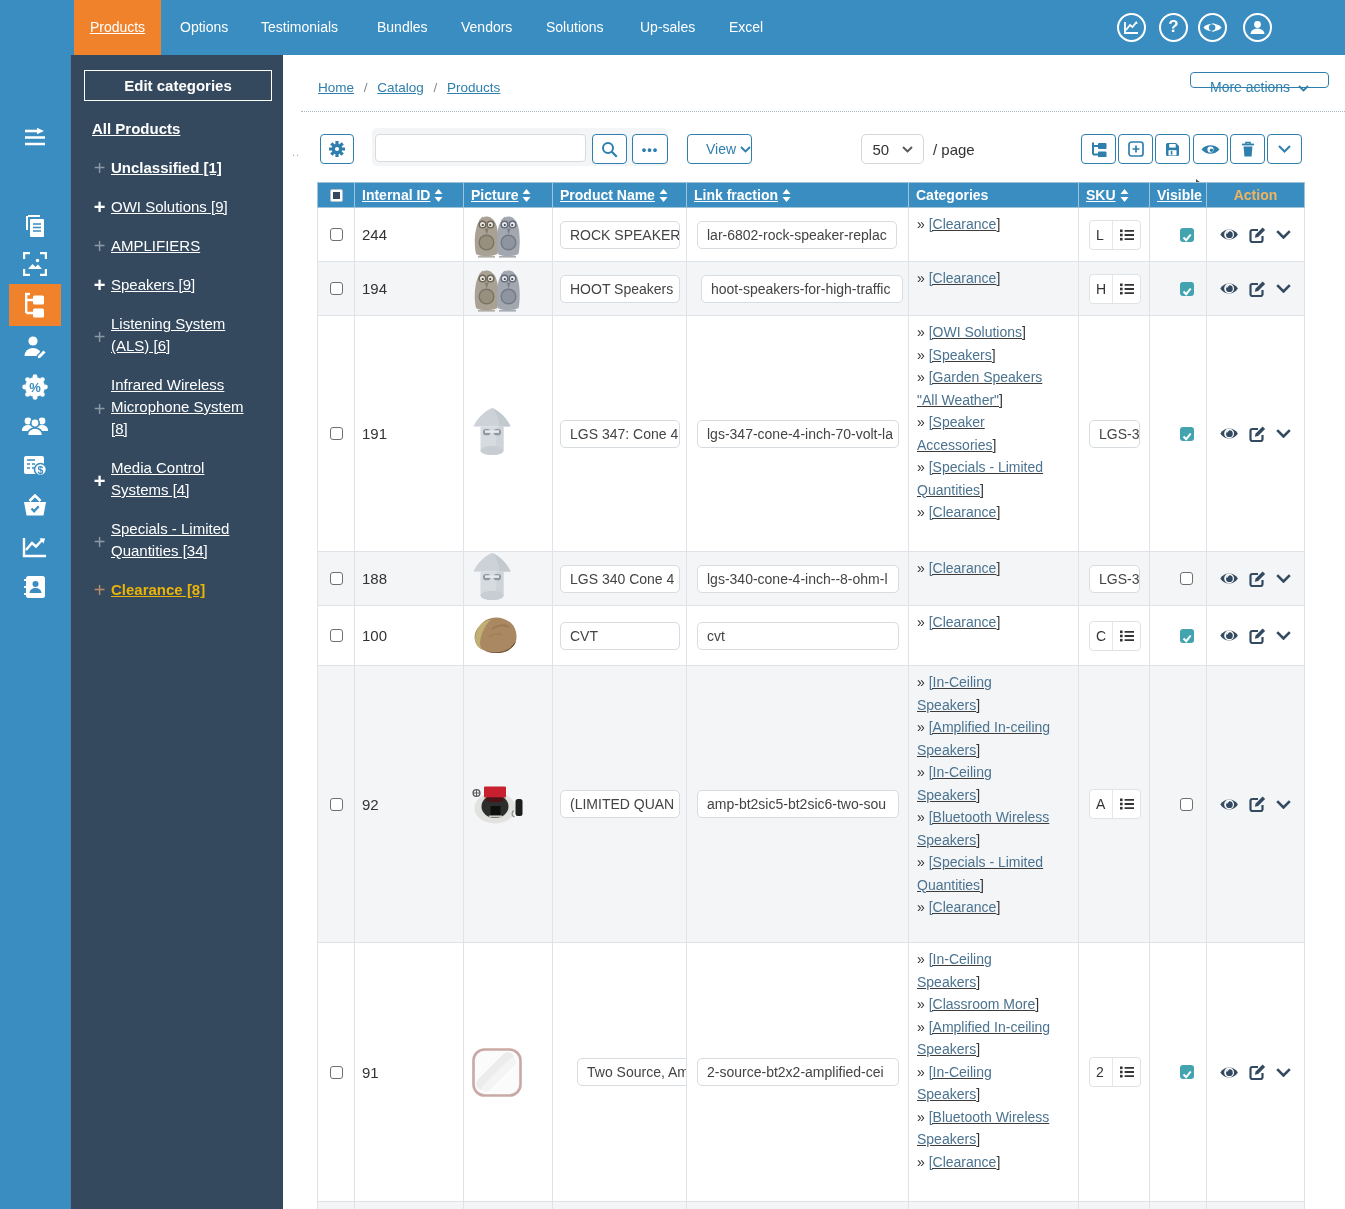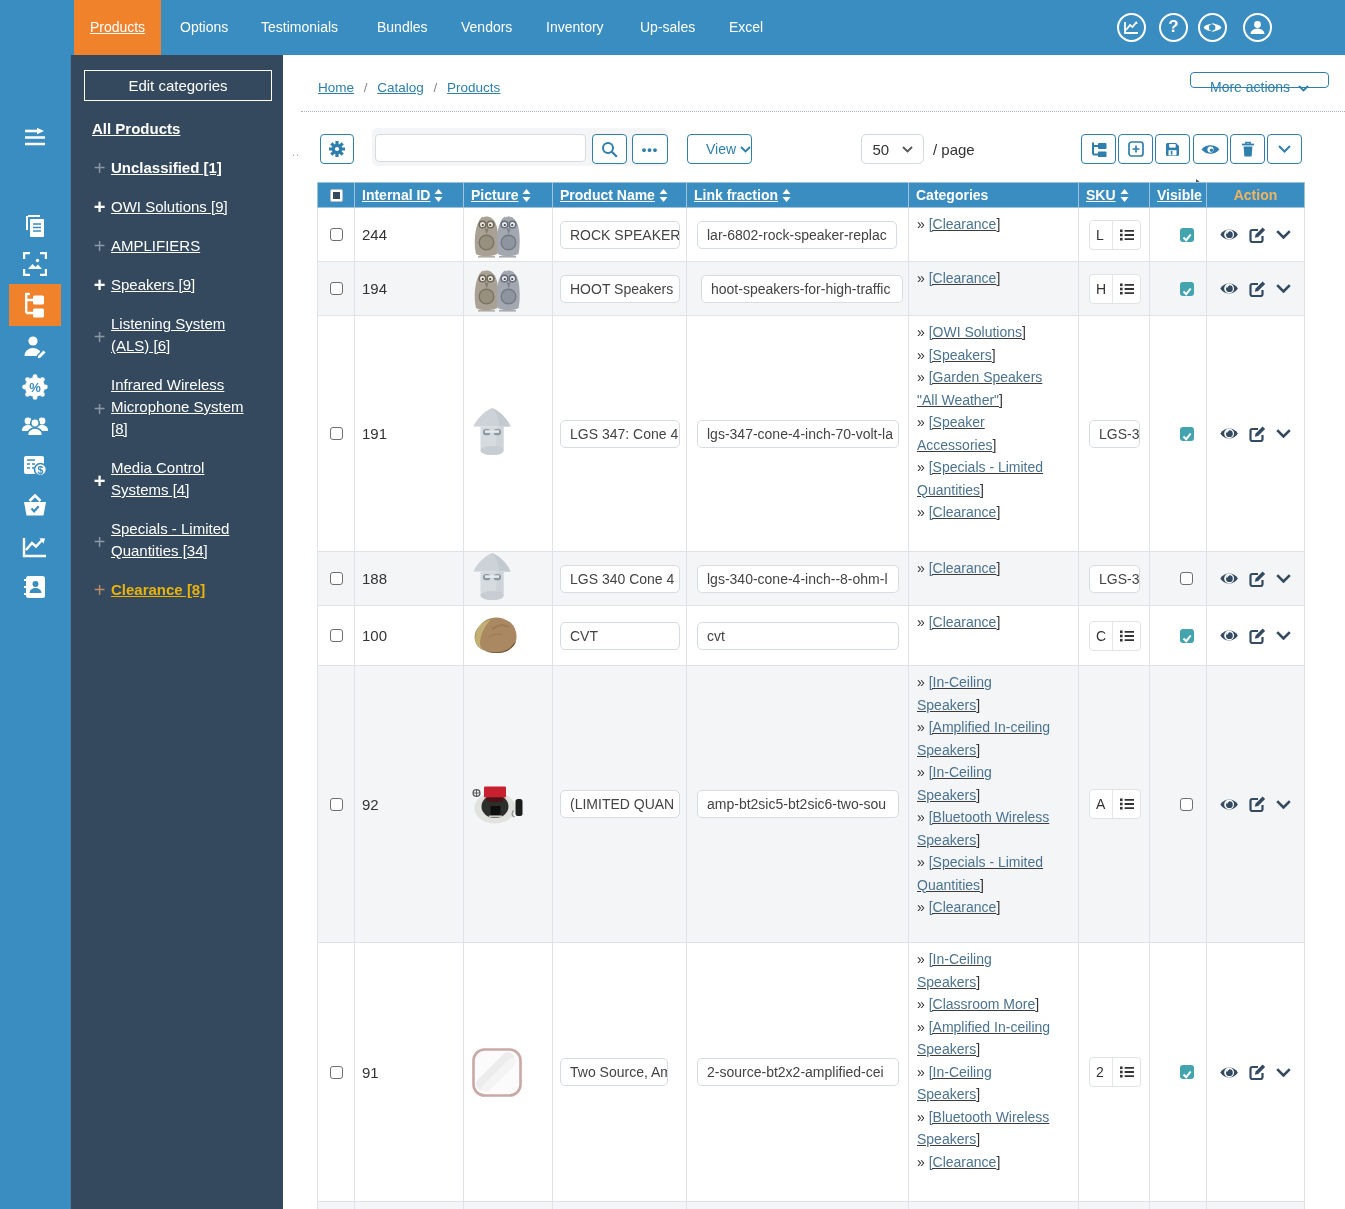--- a/index.html
+++ b/index.html
@@ -10,21 +10,21 @@
 #topbar { position:absolute; left:0; top:0; width:1345px; height:55px; background:#3a8dc0; z-index:2; }
 #sidebar2 { position:absolute; left:70px; top:55px; width:213px; height:1154px; background:#34495e; z-index:2; border-left:1px solid #4a7ea3; }
 #main { position:absolute; left:283px; top:55px; width:1062px; height:1154px; background:#fff; }
 .navitem { position:absolute; top:0; height:51px; line-height:55px; color:#fff; font-size:14px; }
 .tab-products { position:absolute; left:74px; top:0; width:87px; height:55px; background:#f0822c; color:#fff; text-align:center; line-height:55px; font-size:14px; }
 .tab-products span { text-decoration:underline; }
 .circicon { position:absolute; top:13px; width:29px; height:29px; border:2px solid #fff; border-radius:50%; }
 .sideicon { position:absolute; left:0; width:70px; text-align:center; }
 #treetile { position:absolute; left:9px; top:284px; width:52px; height:42px; background:#f0822c; }
 #treetile svg { position:absolute; left:13px; top:8px; }
-.editcat { position:absolute; left:13px; top:15px; width:188px; height:31px; border:1px solid #fff; color:#fff; font-size:15px; text-align:center; line-height:29px; }
+.editcat { position:absolute; left:13px; top:15px; width:188px; height:31px; border:1px solid #fff; color:#fff; font-size:15px; text-align:center; line-height:29px;font-weight:bold; }
 .cattree { position:absolute; left:0; top:63px; width:213px; color:#fff; font-size:15px; }
 .cattree a { color:#fff; }
 .citem { position:relative; margin-bottom:17px; padding-left:40px; padding-right:18px; line-height:22px; }
 .plus { position:absolute; left:20px; top:0px; width:17px; text-align:center; font-size:20px; color:#8b98a5; font-weight:normal; }
 .plus.w { color:#fff; font-weight:bold; }
 .corange a { color:#eab308; font-weight:bold; }
 #main a { color:#2e7fad; }
 .crumbs { position:absolute; left:35px; top:25px; font-size:13.5px; color:#888; }
 .crumbs a { margin:0 6px; }
 .crumbs a:first-child { margin-left:0; }
@@ -56,21 +56,21 @@
 .acts { display:flex; align-items:center; justify-content:center; gap:10px; }
 </style>
 </head>
 <body>
 <div id="topbar">
   <div class="tab-products"><span>Products</span></div>
   <div class="navitem" style="left:180px;">Options</div>
   <div class="navitem" style="left:261px;">Testimonials</div>
   <div class="navitem" style="left:377px;">Bundles</div>
   <div class="navitem" style="left:461px;">Vendors</div>
-  <div class="navitem" style="left:546px;">Inventory</div>
+  <div class="navitem" style="left:546px;">Solutions</div>
   <div class="navitem" style="left:640px;">Up-sales</div>
   <div class="navitem" style="left:729px;">Excel</div>
   <div class="circicon" style="left:1117px;">
     <svg width="25" height="25" viewBox="0 0 25 25">
         <path d="M6 7v11h13" stroke="#fff" stroke-width="1.8" fill="none"></path>
         <path d="M7 15l4-5 2.5 2 4-5" stroke="#fff" stroke-width="1.8" fill="none"></path>
         <path d="M17.5 6l1.2 2.8-3 .3z" fill="#fff"></path>
       </svg>
   </div>
   <div class="circicon" style="left:1159px; color:#fff; text-align:center; font-size:17px; font-weight:bold; line-height:24px;">?</div>
@@ -690,21 +690,21 @@
           </td>
     <td style="padding-left:7px;">91</td>
     <td class="pic">
             <svg width="50" height="49" viewBox="0 0 50 49">
               <rect x="1.5" y="1.5" width="47" height="46" rx="11" fill="#fbfbfb" stroke="#c9a9a5" stroke-width="2.6"></rect>
               <path d="M10 36L36 10" stroke="#ececec" stroke-width="12" stroke-linecap="round"></path>
               <path d="M14 40L40 14" stroke="#f5f4f4" stroke-width="8" stroke-linecap="round"></path>
             </svg>
           </td>
     <td>
-            <div class="inp" style="width:108px;margin-left:7px;">Two Source, Am</div>
+            <div class="inp" style="width:120px;margin-left:24px;">Two Source, Am</div>
           </td>
     <td>
             <div class="inp" style="width:202px;margin-left:10px;">2-source-bt2x2-amplified-cei</div>
           </td>
     <td class="cats">» <a>[In-Ceiling<br>Speakers</a>]<br>» <a>[Classroom More</a>]<br>» <a>[Amplified In-ceiling<br>Speakers</a>]<br>» <a>[In-Ceiling<br>Speakers</a>]<br>» <a>[Bluetooth Wireless<br>Speakers</a>]<br>» <a>[Clearance</a>]<br></td>
     <td>
             <div class="skug">
               <div class="sin">2</div>
               <div class="sbt">
                 <svg width="14" height="12" viewBox="0 0 14 12">

